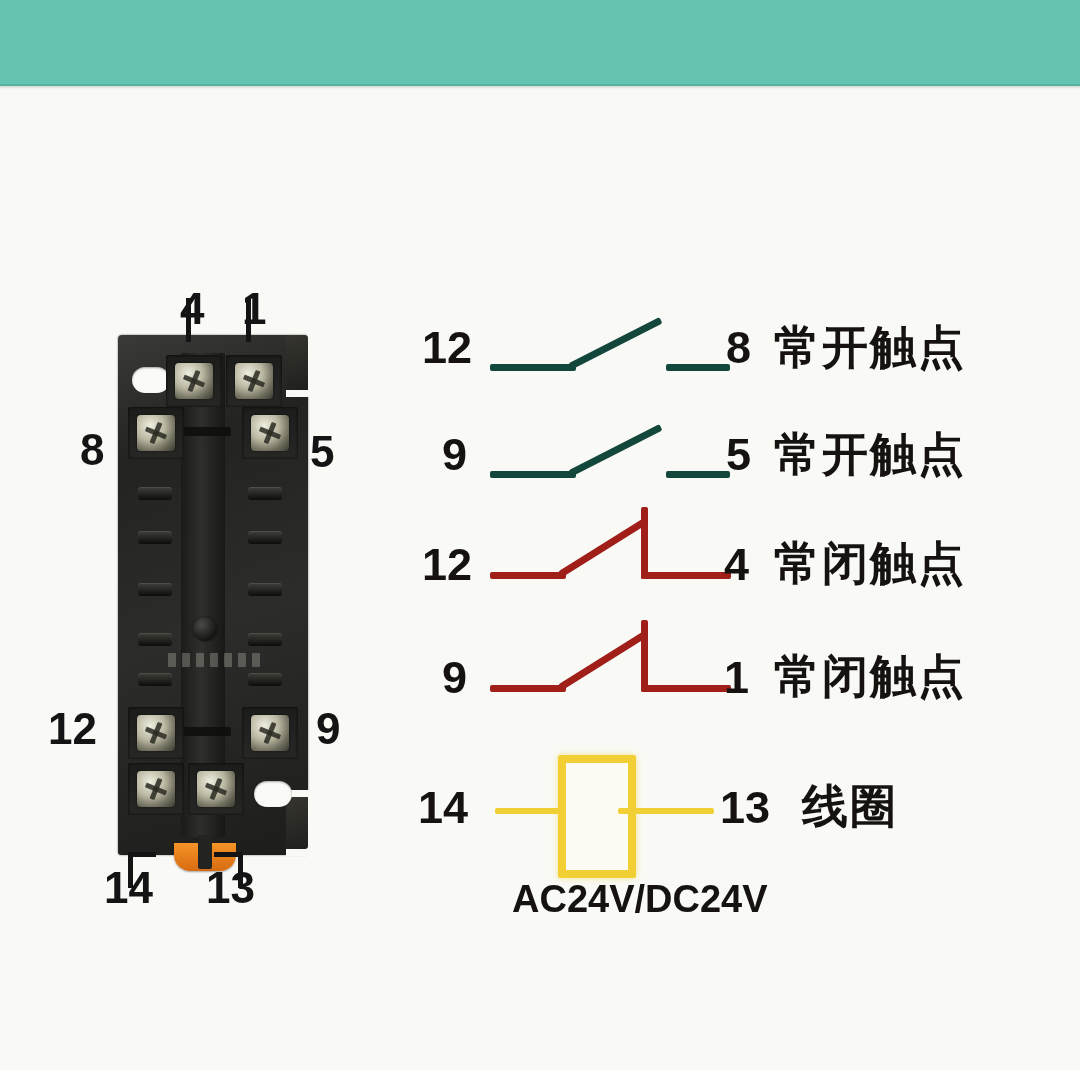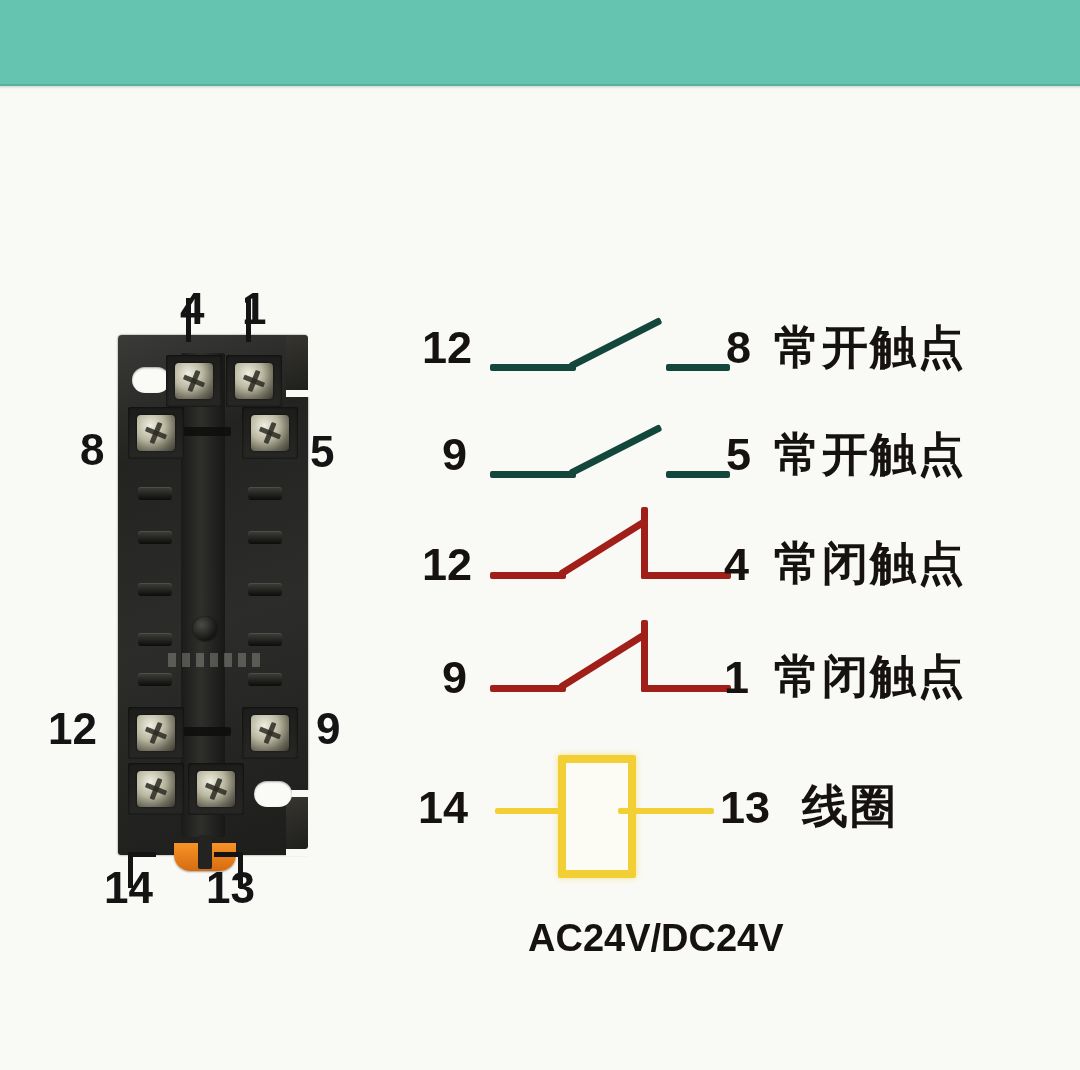--- a/index.html
+++ b/index.html
@@ -301,17 +301,17 @@
       <div class="sdesc" style="left:364px;top:353px;">常闭触点</div>
     </div>
 
     <div>
       <div class="snum" style="left:8px;top:485px;">14</div>
       <div class="sline" style="left:85px;top:508px;width:65px;height:6px;background:#f2cf35;"></div>
       <div class="coilbox" style="left:148px;top:455px;width:62px;height:107px;"></div>
       <div class="sline" style="left:208px;top:508px;width:96px;height:6px;background:#f2cf35;"></div>
       <div class="snum" style="left:310px;top:485px;">13</div>
       <div class="sdesc" style="left:392px;top:483px;">线圈</div>
-      <div class="coil-cap" style="left:118px;top:578px;margin-top:39px;">AC24V/DC24V</div>
+      <div class="coil-cap" style="left:102px;top:578px;">AC24V/DC24V</div>
     </div>
 
   </div>
 </div>
 
 </body></html>

